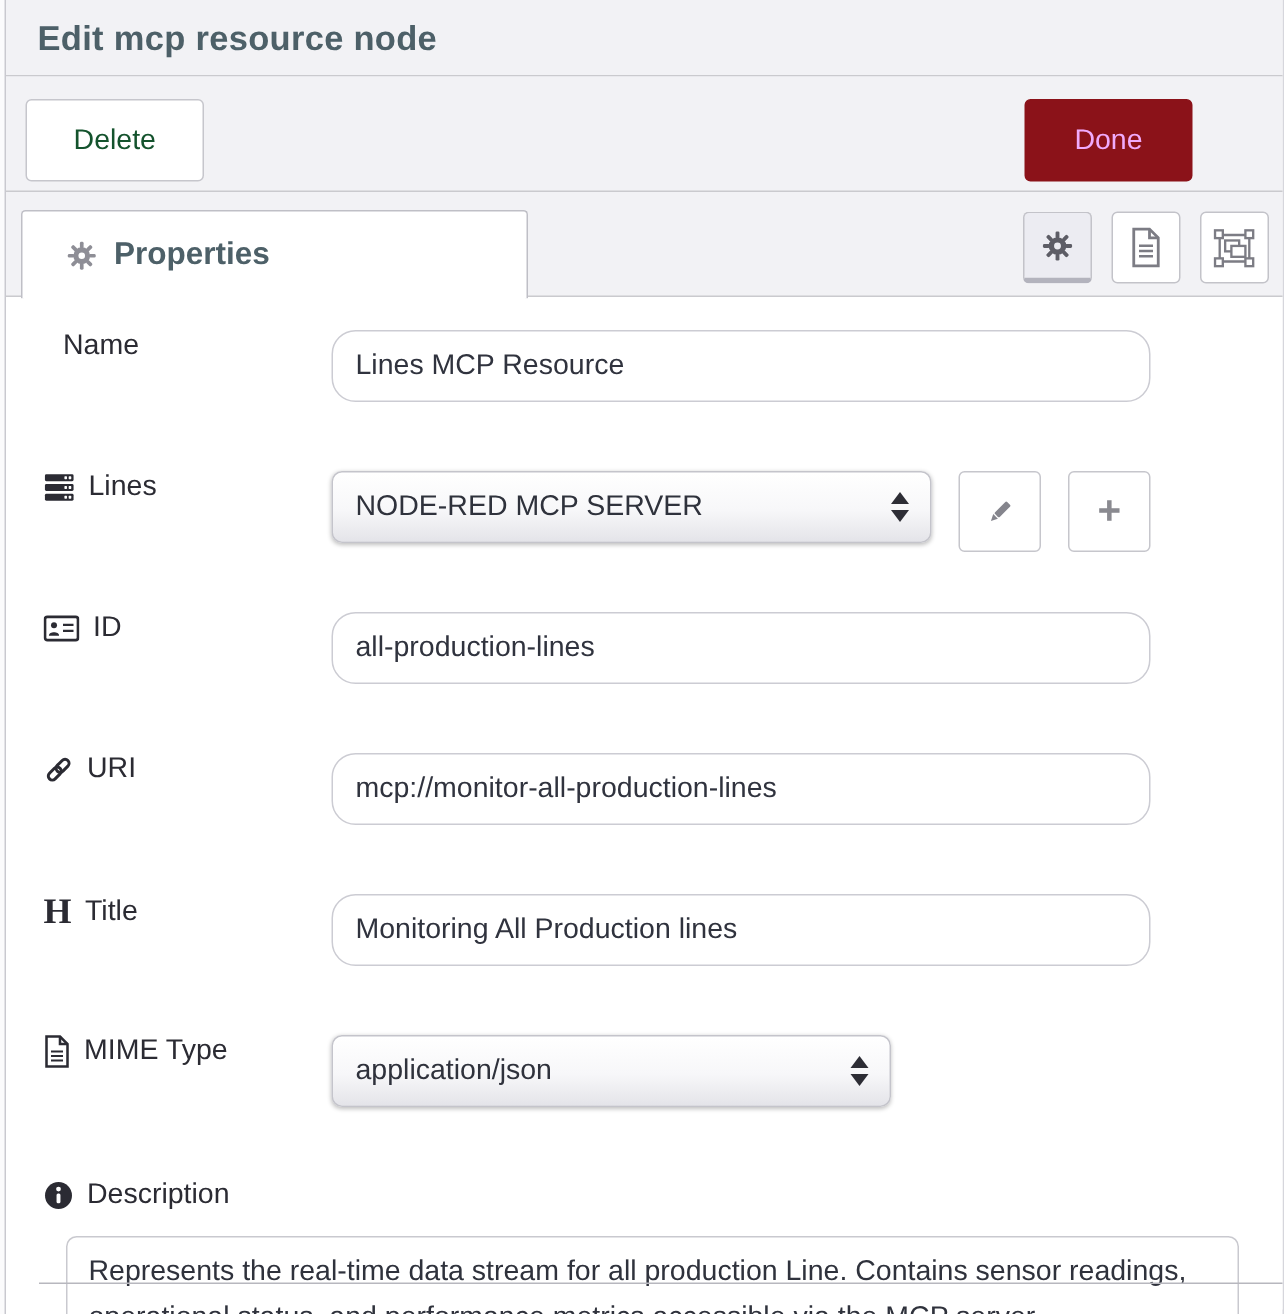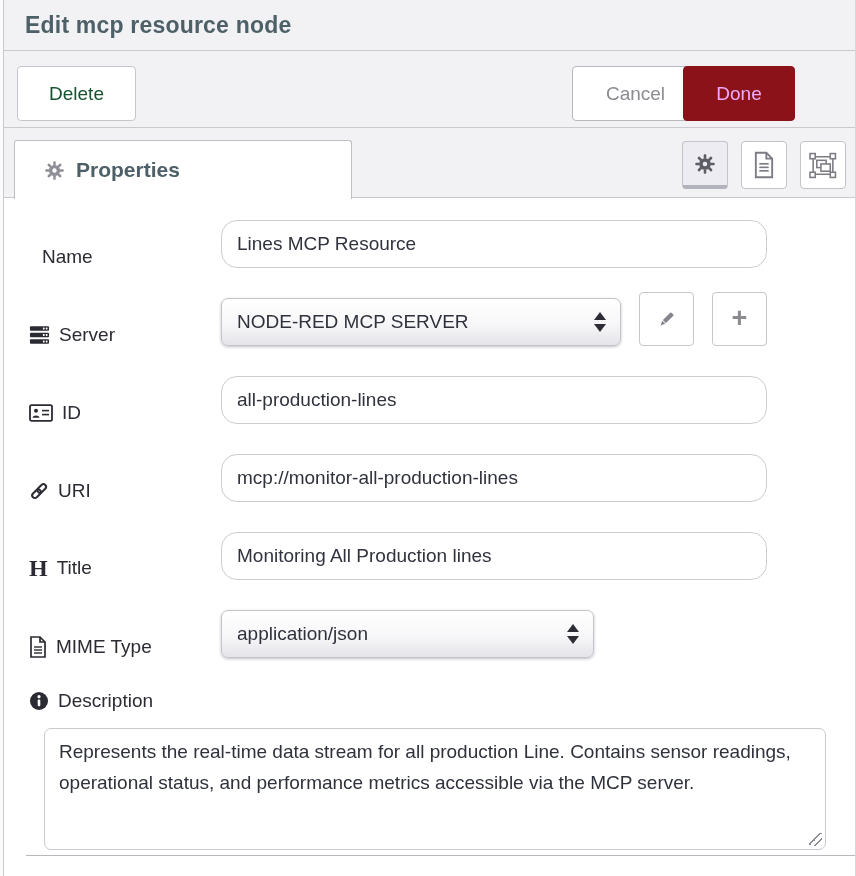--- a/index.html
+++ b/index.html
@@ -29,21 +29,21 @@
     display:flex; align-items:center; padding-left:29px; gap:11px; }
   .tab-label { font-size:21px; font-weight:bold; color:#4d6068; }
   .tab-actions { position:absolute; right:9px; top:13px; display:flex; gap:13px; }
   .tbtn { width:46px; height:48px; background:#fff; border:1px solid #c3c3c9; border-radius:4px;
     display:flex; align-items:center; justify-content:center; cursor:pointer; }
   .tbtn.active { background:#ececf2; border-bottom:4px solid #b3b3bd; }
 
   
   .form { position:relative; background:#fff; padding:22px 0 0 25px;
     height:675px; }
-  .row { display:flex; align-items:flex-end; height:48px; margin-bottom:30px; }
+  .row { display:flex; align-items:flex-start; height:48px; margin-bottom:46px; }
   .lbl { width:192px; display:flex; align-items:center; gap:9px;
     font-size:19px; color:#2b2b33; flex-shrink:0; }
   .lbl.noicon { padding-left:13px; }
   .txt-input { width:546px; height:48px; border:1px solid #ccccd3; border-radius:16px;
     padding:0 15px; font-size:19px; color:#30333e; font-family:inherit; background:#fff; outline:none; }
   .select { position:relative; height:48px; border:1px solid #c4c4cb; border-radius:7px;
     background:linear-gradient(180deg,#ffffff 0%,#f7f7f9 55%,#e4e4e9 100%);
     box-shadow:0 1px 3px rgba(0,0,0,.25);
     display:flex; align-items:center; padding:0 42px 0 15px;
     font-size:19px; color:#2f323c; cursor:pointer; }
@@ -78,21 +78,20 @@
 <body>
 
 <div class="dialog">
 
   <div class="hdr">
     <span class="hdr-title">Edit mcp resource node</span>
   </div>
 
   <div class="toolbar">
     <button class="btn btn-delete">Delete</button>
-    <button class="btn btn-cancel">Cancel</button>
     <button class="btn btn-done">Done</button>
   </div>
 
   <div class="tabbar">
     <div class="tab">
       <span>
         <svg width="21" height="21" viewBox="0 0 24 24">
           <g fill="#8e8e96">
             <circle cx="12" cy="12" r="6.4"></circle>
             <rect x="10.6" y="1.4" width="2.8" height="5" rx="1"></rect>
@@ -177,21 +176,21 @@
             <g fill="#ffffff">
               <rect x="14.6" y="2.2" width="1.8" height="2" rx=".4"></rect>
                 <rect x="17.6" y="2.2" width="1.8" height="2" rx=".4"></rect>
               <rect x="14.6" y="9" width="1.8" height="2" rx=".4"></rect>
                 <rect x="17.6" y="9" width="1.8" height="2" rx=".4"></rect>
               <rect x="14.6" y="15.8" width="1.8" height="2" rx=".4"></rect>
                 <rect x="17.6" y="15.8" width="1.8" height="2" rx=".4"></rect>
             </g>
           </svg>
         </span>
-        <span>Server</span>
+        <span>Lines</span>
       </span>
       <div class="select select-server">
         <span>NODE-RED MCP SERVER</span>
         <span class="updown">
           <span class="tri-up"></span>
             <span class="tri-down"></span>
         </span>
       </div>
       <button class="iconbtn">
         <span>

